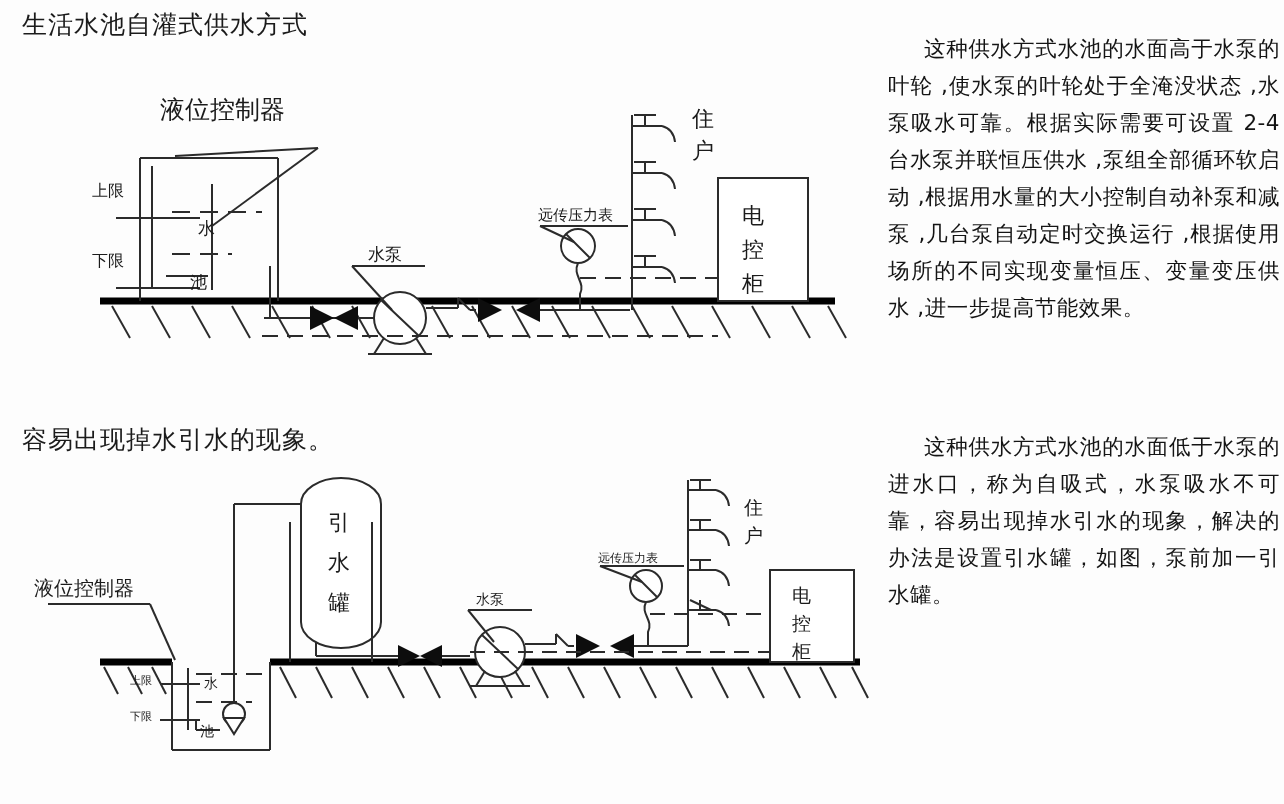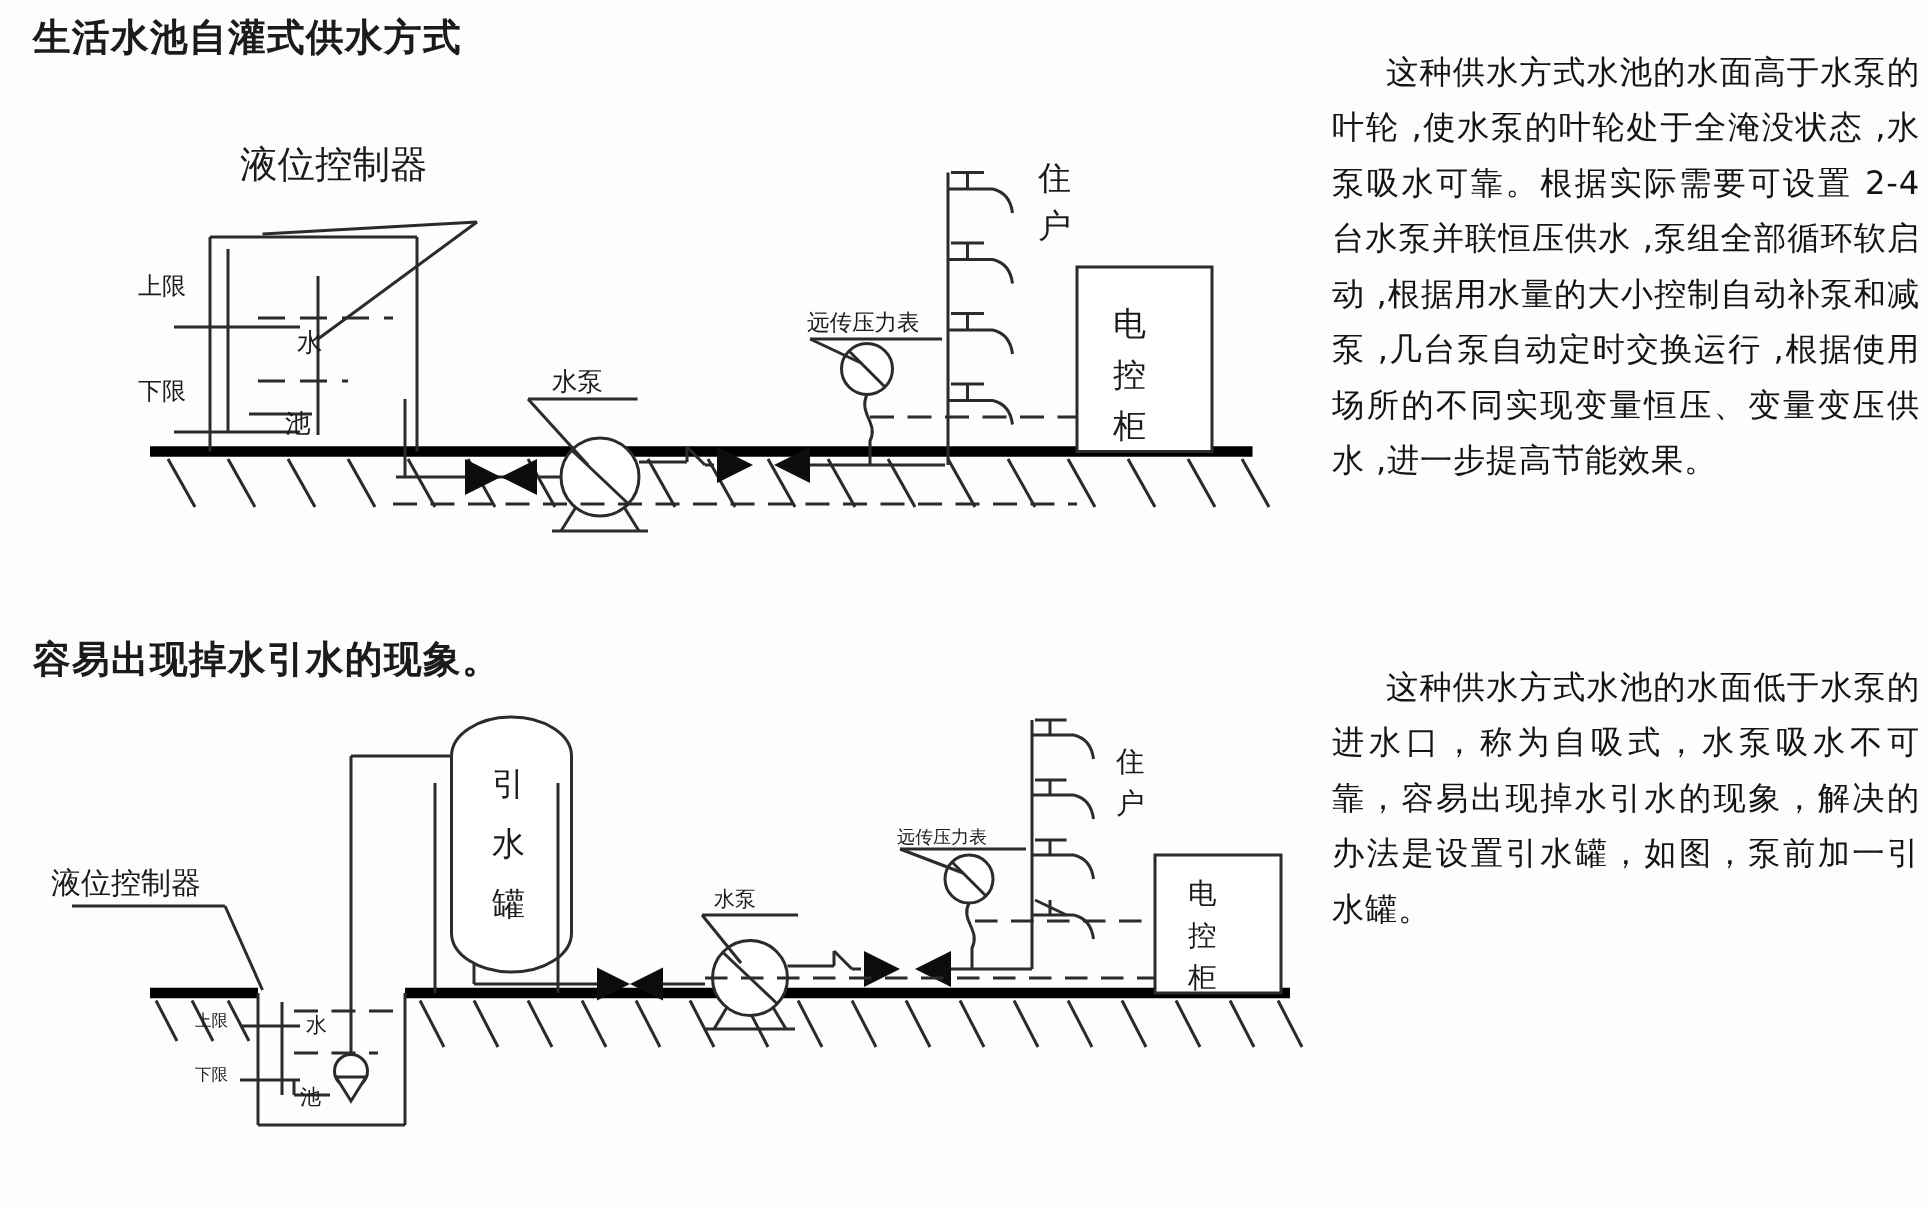--- a/index.html
+++ b/index.html
@@ -32,21 +32,21 @@
     position: absolute;
     left: 884px;
     top: 0;
     width: 400px;
     height: 804px;
     padding: 0;
   }
   .fig-title {
     position: absolute;
     font-size: 25px;
-    font-weight: 700;
+    font-weight: 400;
     letter-spacing: 1px;
     color: #1b1b1b;
     white-space: nowrap;
   }
   #title-1 { left: 22px; top: 8px; }
   #title-2 { left: 22px; top: 423px; }
 
   .para {
     font-size: 21.5px;
     line-height: 37px;
@@ -62,21 +62,20 @@
     top: 30px;
     width: 392px;
     text-indent: 36px;
   }
   #para-2 {
     position: absolute;
     left: 4px;
     top: 428px;
     width: 392px;
     text-indent: 36px;
-    margin-top: 12px;
   }
   svg { display: block; }
   .diagram-wrap { position: absolute; left: 0; top: 0; }
 </style>
 </head>
 <body>
 
 <div class="page">
 
   <div class="left-col">

